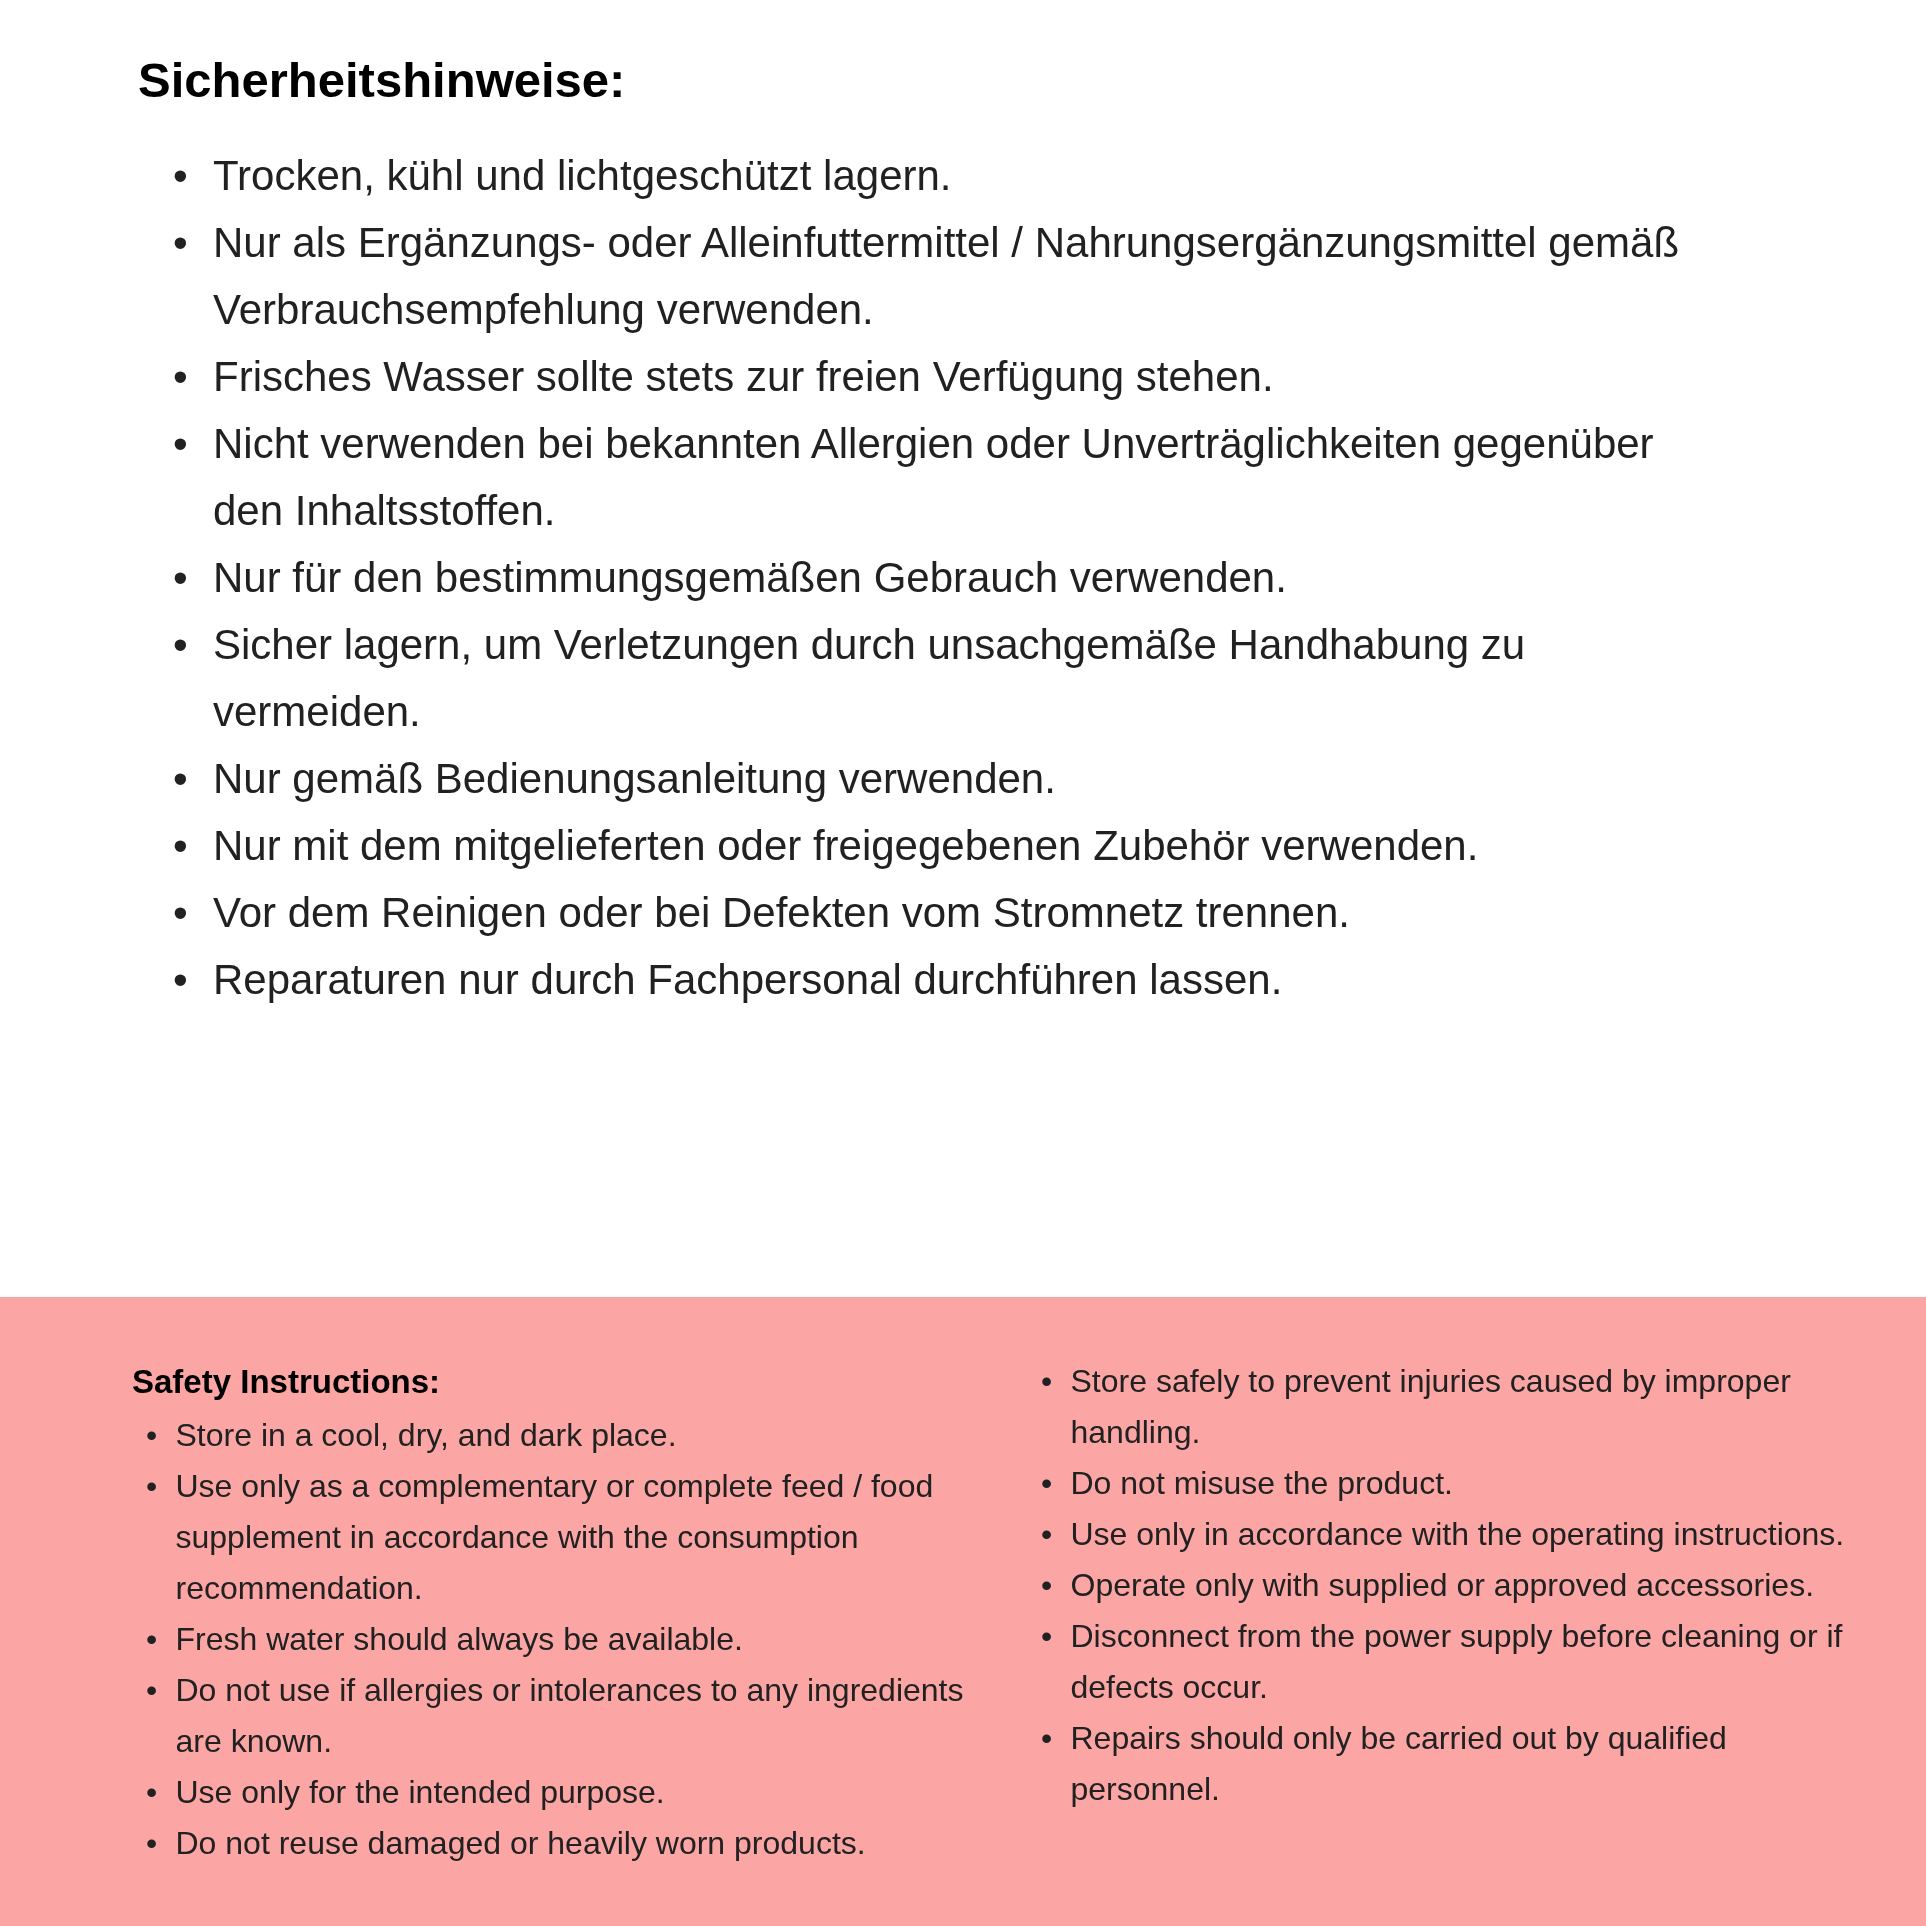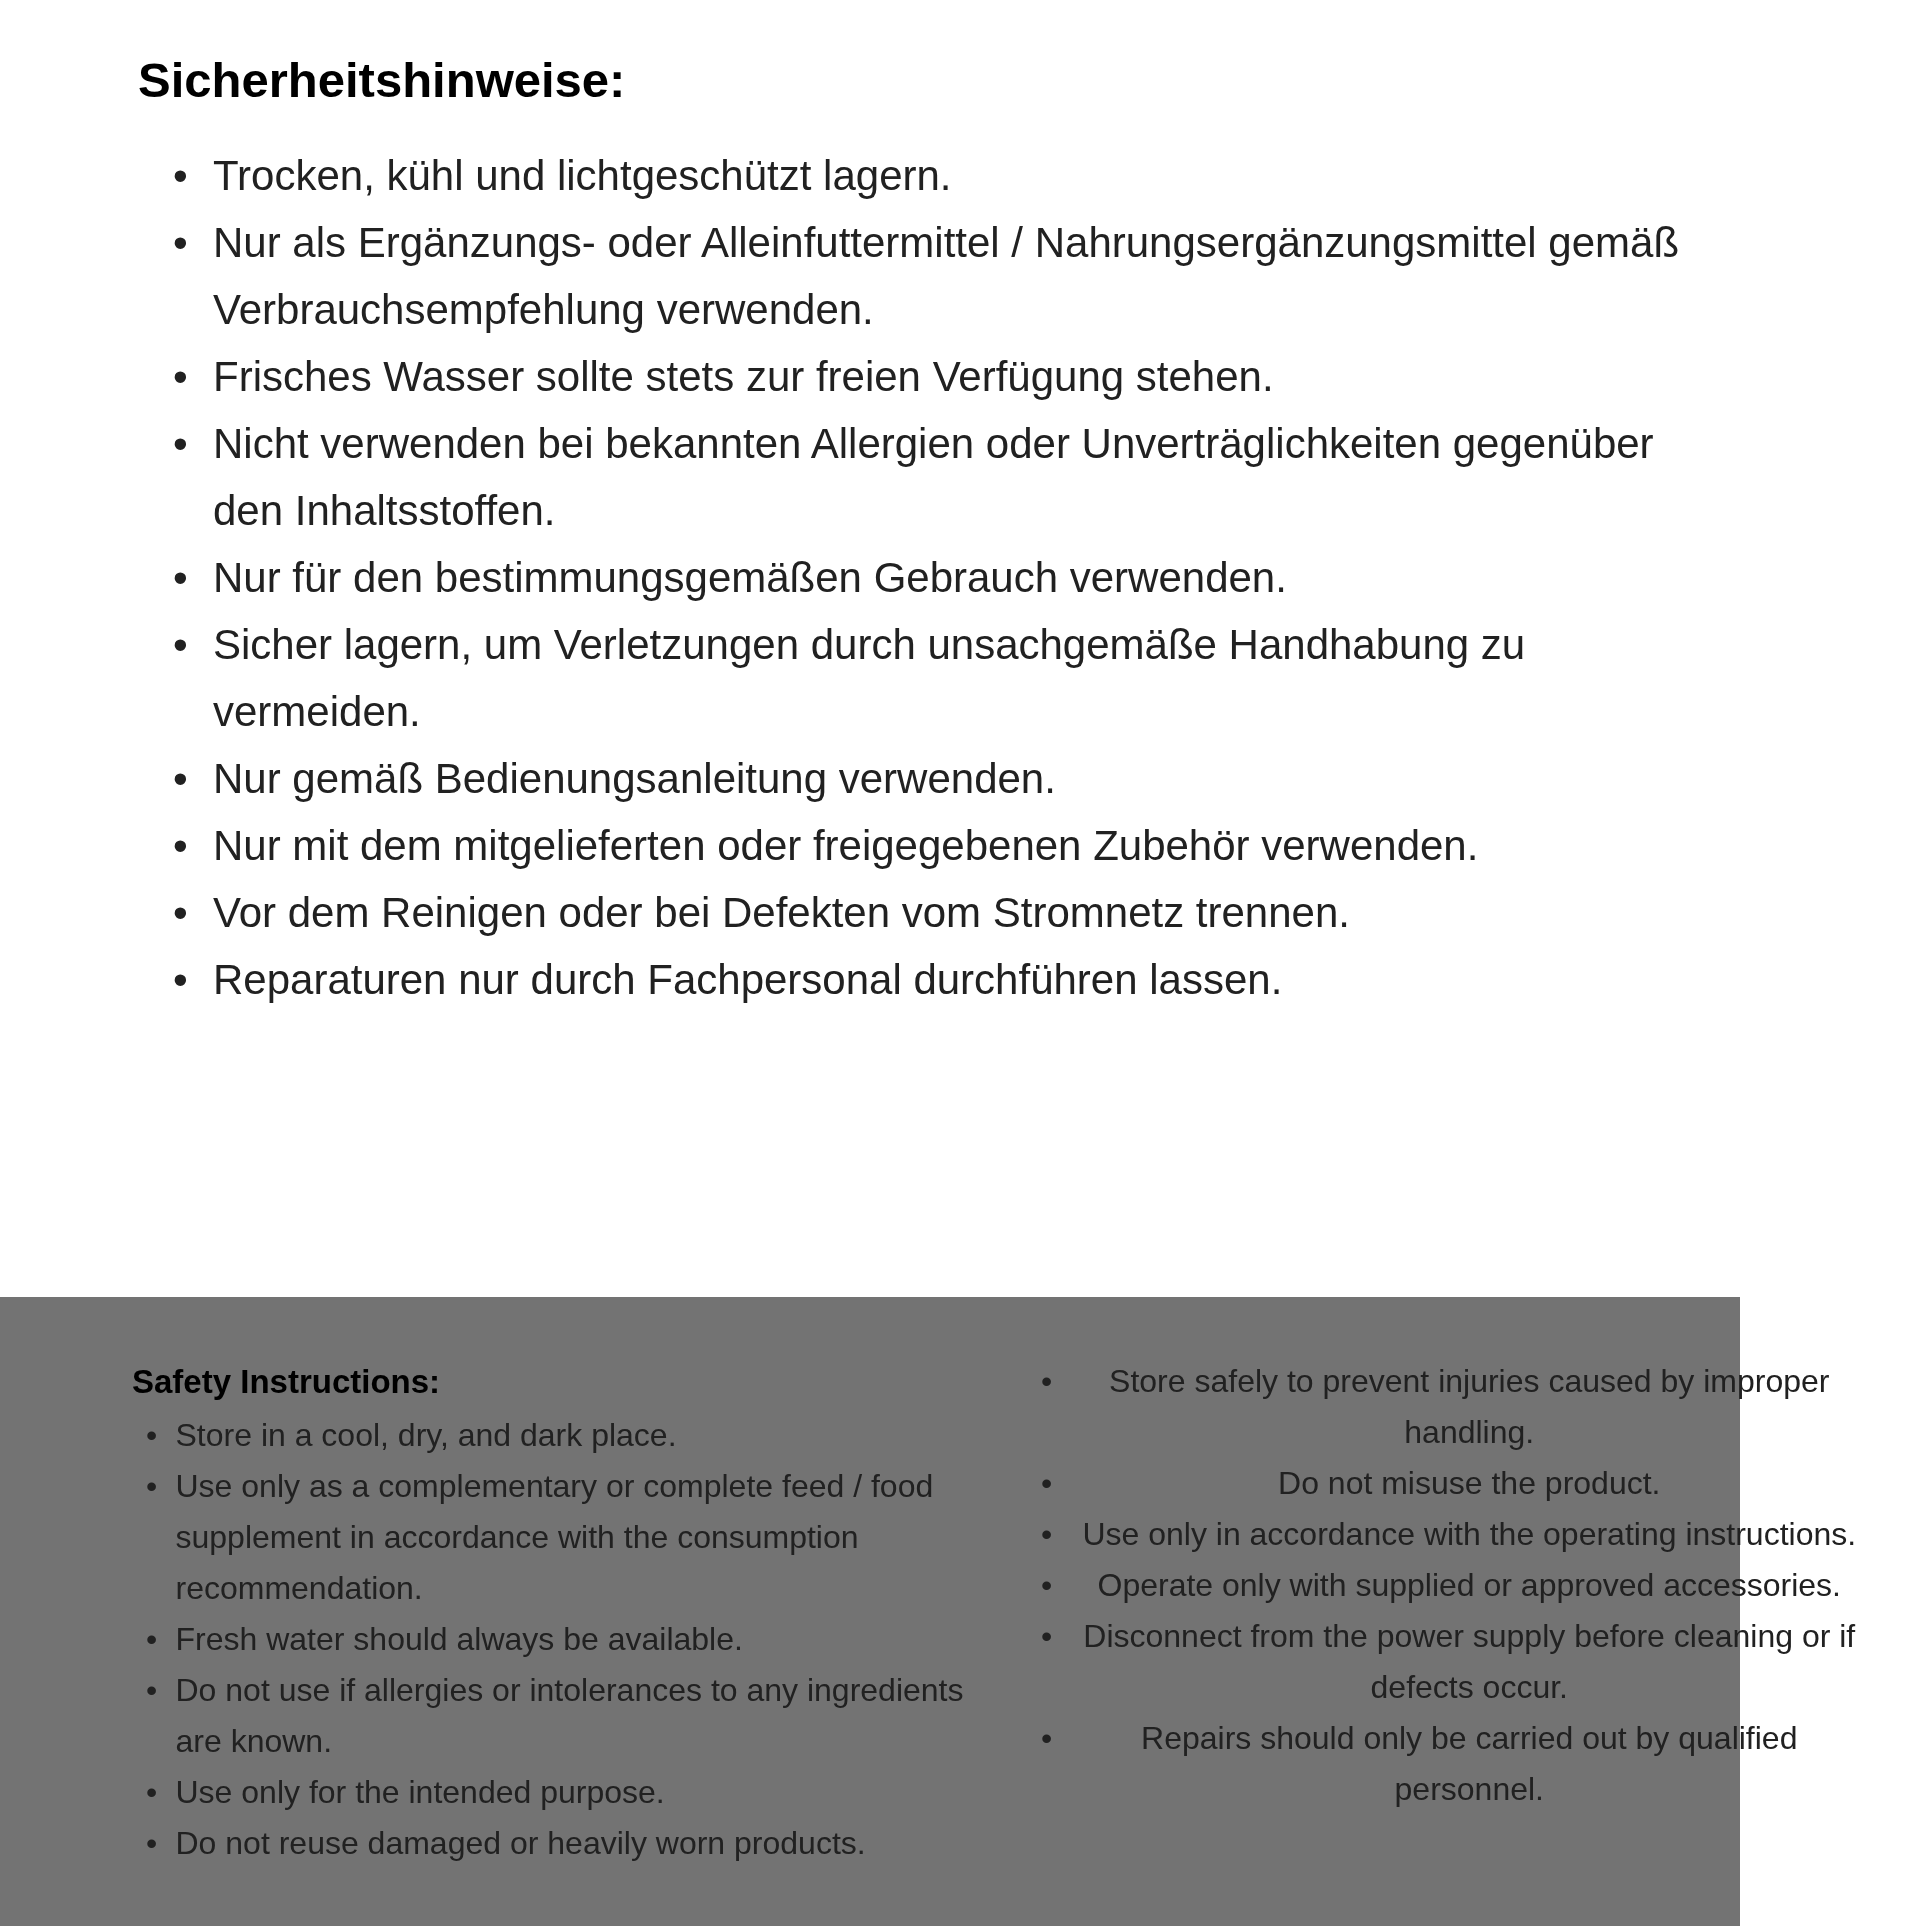--- a/index.html
+++ b/index.html
@@ -46,23 +46,23 @@
     position: absolute;
     left: 0;
     top: 0;
   }
 
   
   .section-en {
     position: absolute;
     left: 0;
     top: 1297px;
-    width: 1740px;
+    width: 1926px;
     height: 629px;
-    background: #737373;
+    background: #fca5a5;
   }
   .en-col-left {
     position: absolute;
     top: 59px;
     left: 132px;
     width: 854px;
   }
   .en-col-right {
     position: absolute;
     top: 59px;
@@ -81,21 +81,21 @@
     margin: 0 0 0 14px;
     padding: 0;
   }
   .list-en li {
     position: relative;
     font-size: 32px;
     line-height: 51px;
     padding-left: 29.5px;
   }
   .en-col-left .list-en li { max-width: 832px; }
-  .en-col-right .list-en li { max-width: 827px; text-align: center; }
+  .en-col-right .list-en li { max-width: 827px; }
   .list-en li::before {
     content: "\2022";
     position: absolute;
     left: 0;
     top: 0;
   }
 </style>
 </head>
 <body>
 

